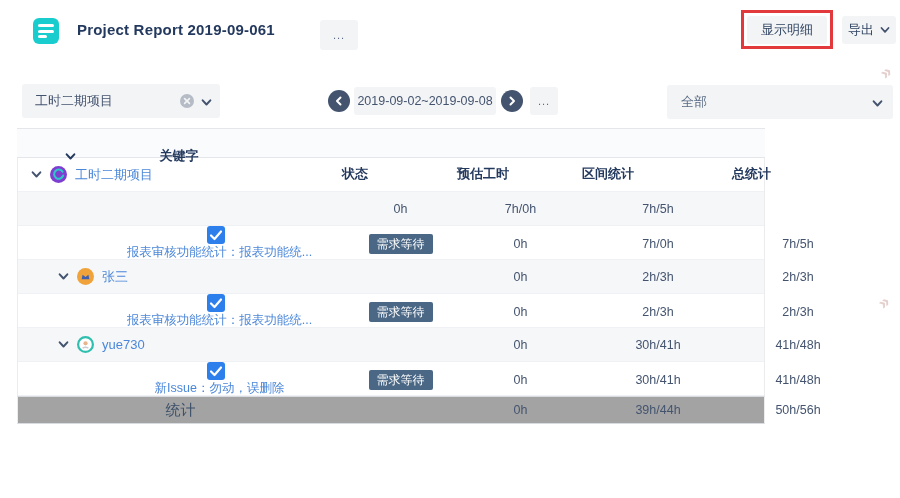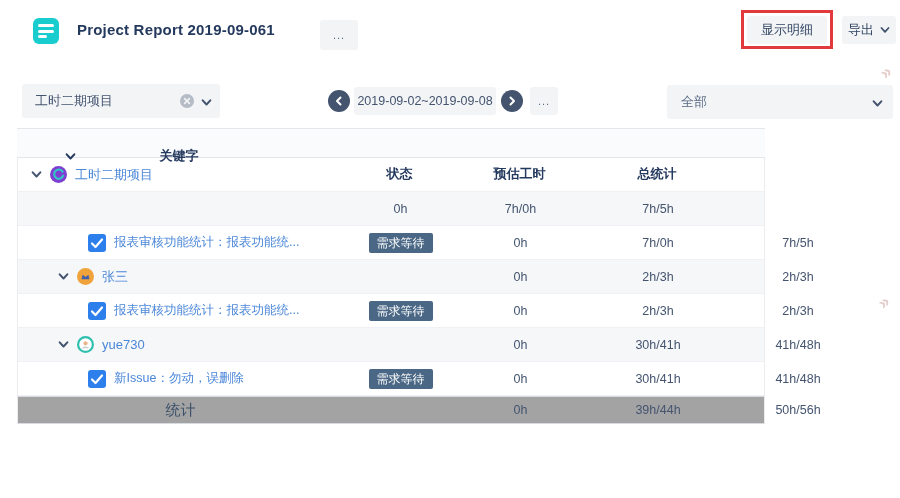--- a/index.html
+++ b/index.html
@@ -41,36 +41,36 @@
   .edge-arrow{position:absolute;font-size:18px;font-weight:bold;color:#cfa9a4;opacity:.55;
               transform:rotate(-38deg);pointer-events:none;}
   .edge-arrow.a1{left:881px;top:62px;}
   .edge-arrow.a2{left:879px;top:292px;}
 
   
   .table{position:absolute;left:17px;top:128px;width:748px;box-sizing:border-box;}
   .grid{display:grid;grid-template-columns:325px 115px 125px 150px 130px;align-items:center;}
   .t-head{height:30px;background:#fafbfc;border-top:1px solid #e4e6e9;border-bottom:1px solid #e4e6e9;
           box-sizing:border-box;font-size:13px;font-weight:bold;color:#24395e;}
-  .t-head .c{text-align:center;margin-top:36px;}
+  .t-head .c{text-align:left;margin-top:36px;}
   .t-head .c-tree{display:flex;align-items:center;}
   .t-head .collapse{margin-left:48px;cursor:pointer;display:flex;}
   .t-head .kw{flex:1;text-align:center;margin-left:-60px;}
   .t-body{border-left:1px solid #ececee;border-right:1px solid #ececee;box-sizing:border-box;}
   .t-row{height:34px;box-sizing:border-box;border-bottom:1px solid #f0f1f4;font-size:13px;color:#44546f;}
   .t-row.alt{background:#f6f7f9;}
   .t-row .c{text-align:center;font-size:12.5px;}
   .tree-cell{display:flex;align-items:center;gap:0;}
   .tree-cell .chev{display:flex;cursor:pointer;}
   .tree-cell .av{display:flex;margin-left:8px;}
   .tree-cell .cb{display:flex;cursor:pointer;}
   .lbl{color:#4b87d9;margin-left:8px;cursor:pointer;white-space:nowrap;overflow:hidden;text-overflow:ellipsis;}
   .indent-project{padding-left:13px;}
   .indent-user{padding-left:40px;}
-  .indent-issue{padding-left:70px;}
+  .indent-issue{padding-left:70px;flex-direction:column;}
   .issue-lbl{font-size:12.5px;}
   .badge{display:inline-block;background:#4a6785;color:#fff;font-size:12px;line-height:1;
          padding:4px 8px;border-radius:2px;}
   .t-foot{height:28px;background:#a3a3a3;border-top:1px solid #d8dbe0;border-bottom:1px solid #d8dbe0;
           border-left:1px solid #ececee;border-right:1px solid #ececee;box-sizing:border-box;
           font-size:15px;color:#3c5069;}
   .t-foot .c{text-align:center;font-size:12.5px;color:#44546f;}
   .t-foot .sum{text-align:center;font-size:15px;}
 </style>
 </head>
@@ -146,20 +146,21 @@
       <div class="c-tree">
         <span class="collapse">
           <svg width="11" height="11" viewBox="0 0 10 10">
               <path d="M1.5 3 L5 6.8 L8.5 3" fill="none" stroke="#24395e" stroke-width="1.8" stroke-linecap="round" stroke-linejoin="round"></path>
             </svg>
         </span>
         <span class="kw">关键字</span>
       </div>
       <div class="c">状态</div>
       <div class="c">预估工时</div>
+      <div class="c">区间统计</div>
       <div class="c">总统计</div>
     </div>
 
     <div class="t-body" id="t-body">
         <div class="t-row grid">
           <div class="tree-cell indent-project">
             <span class="chev">
               <svg width="11" height="11" viewBox="0 0 10 10">
                 <path d="M1.5 3 L5 6.8 L8.5 3" fill="none" stroke="#44546f" stroke-width="1.8" stroke-linecap="round" stroke-linejoin="round"></path>
               </svg>

